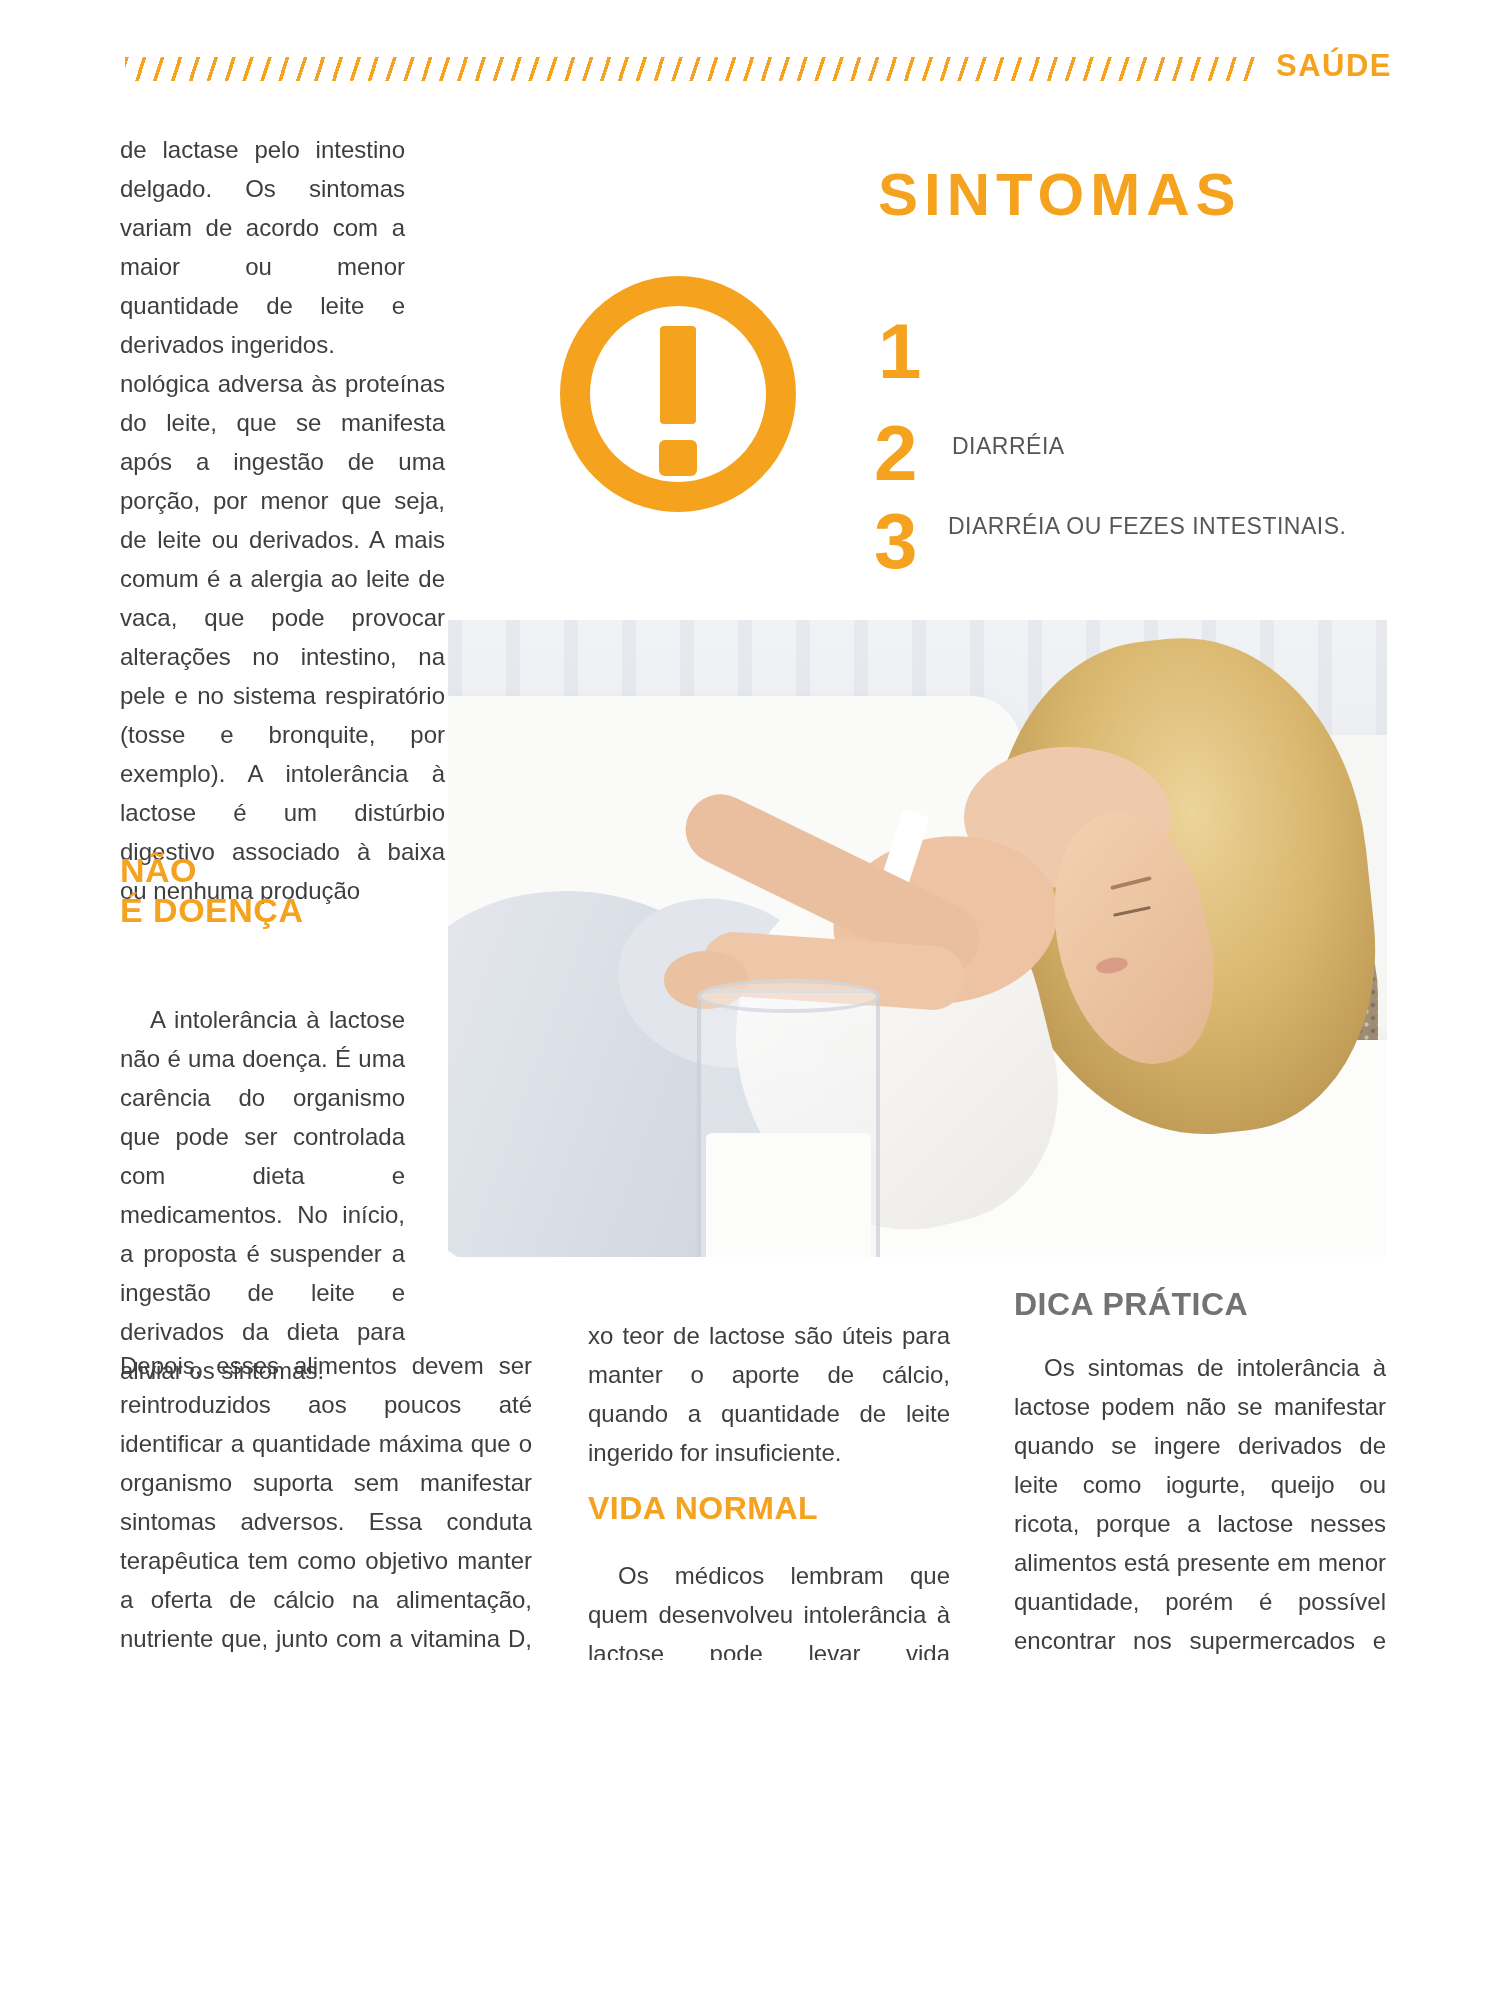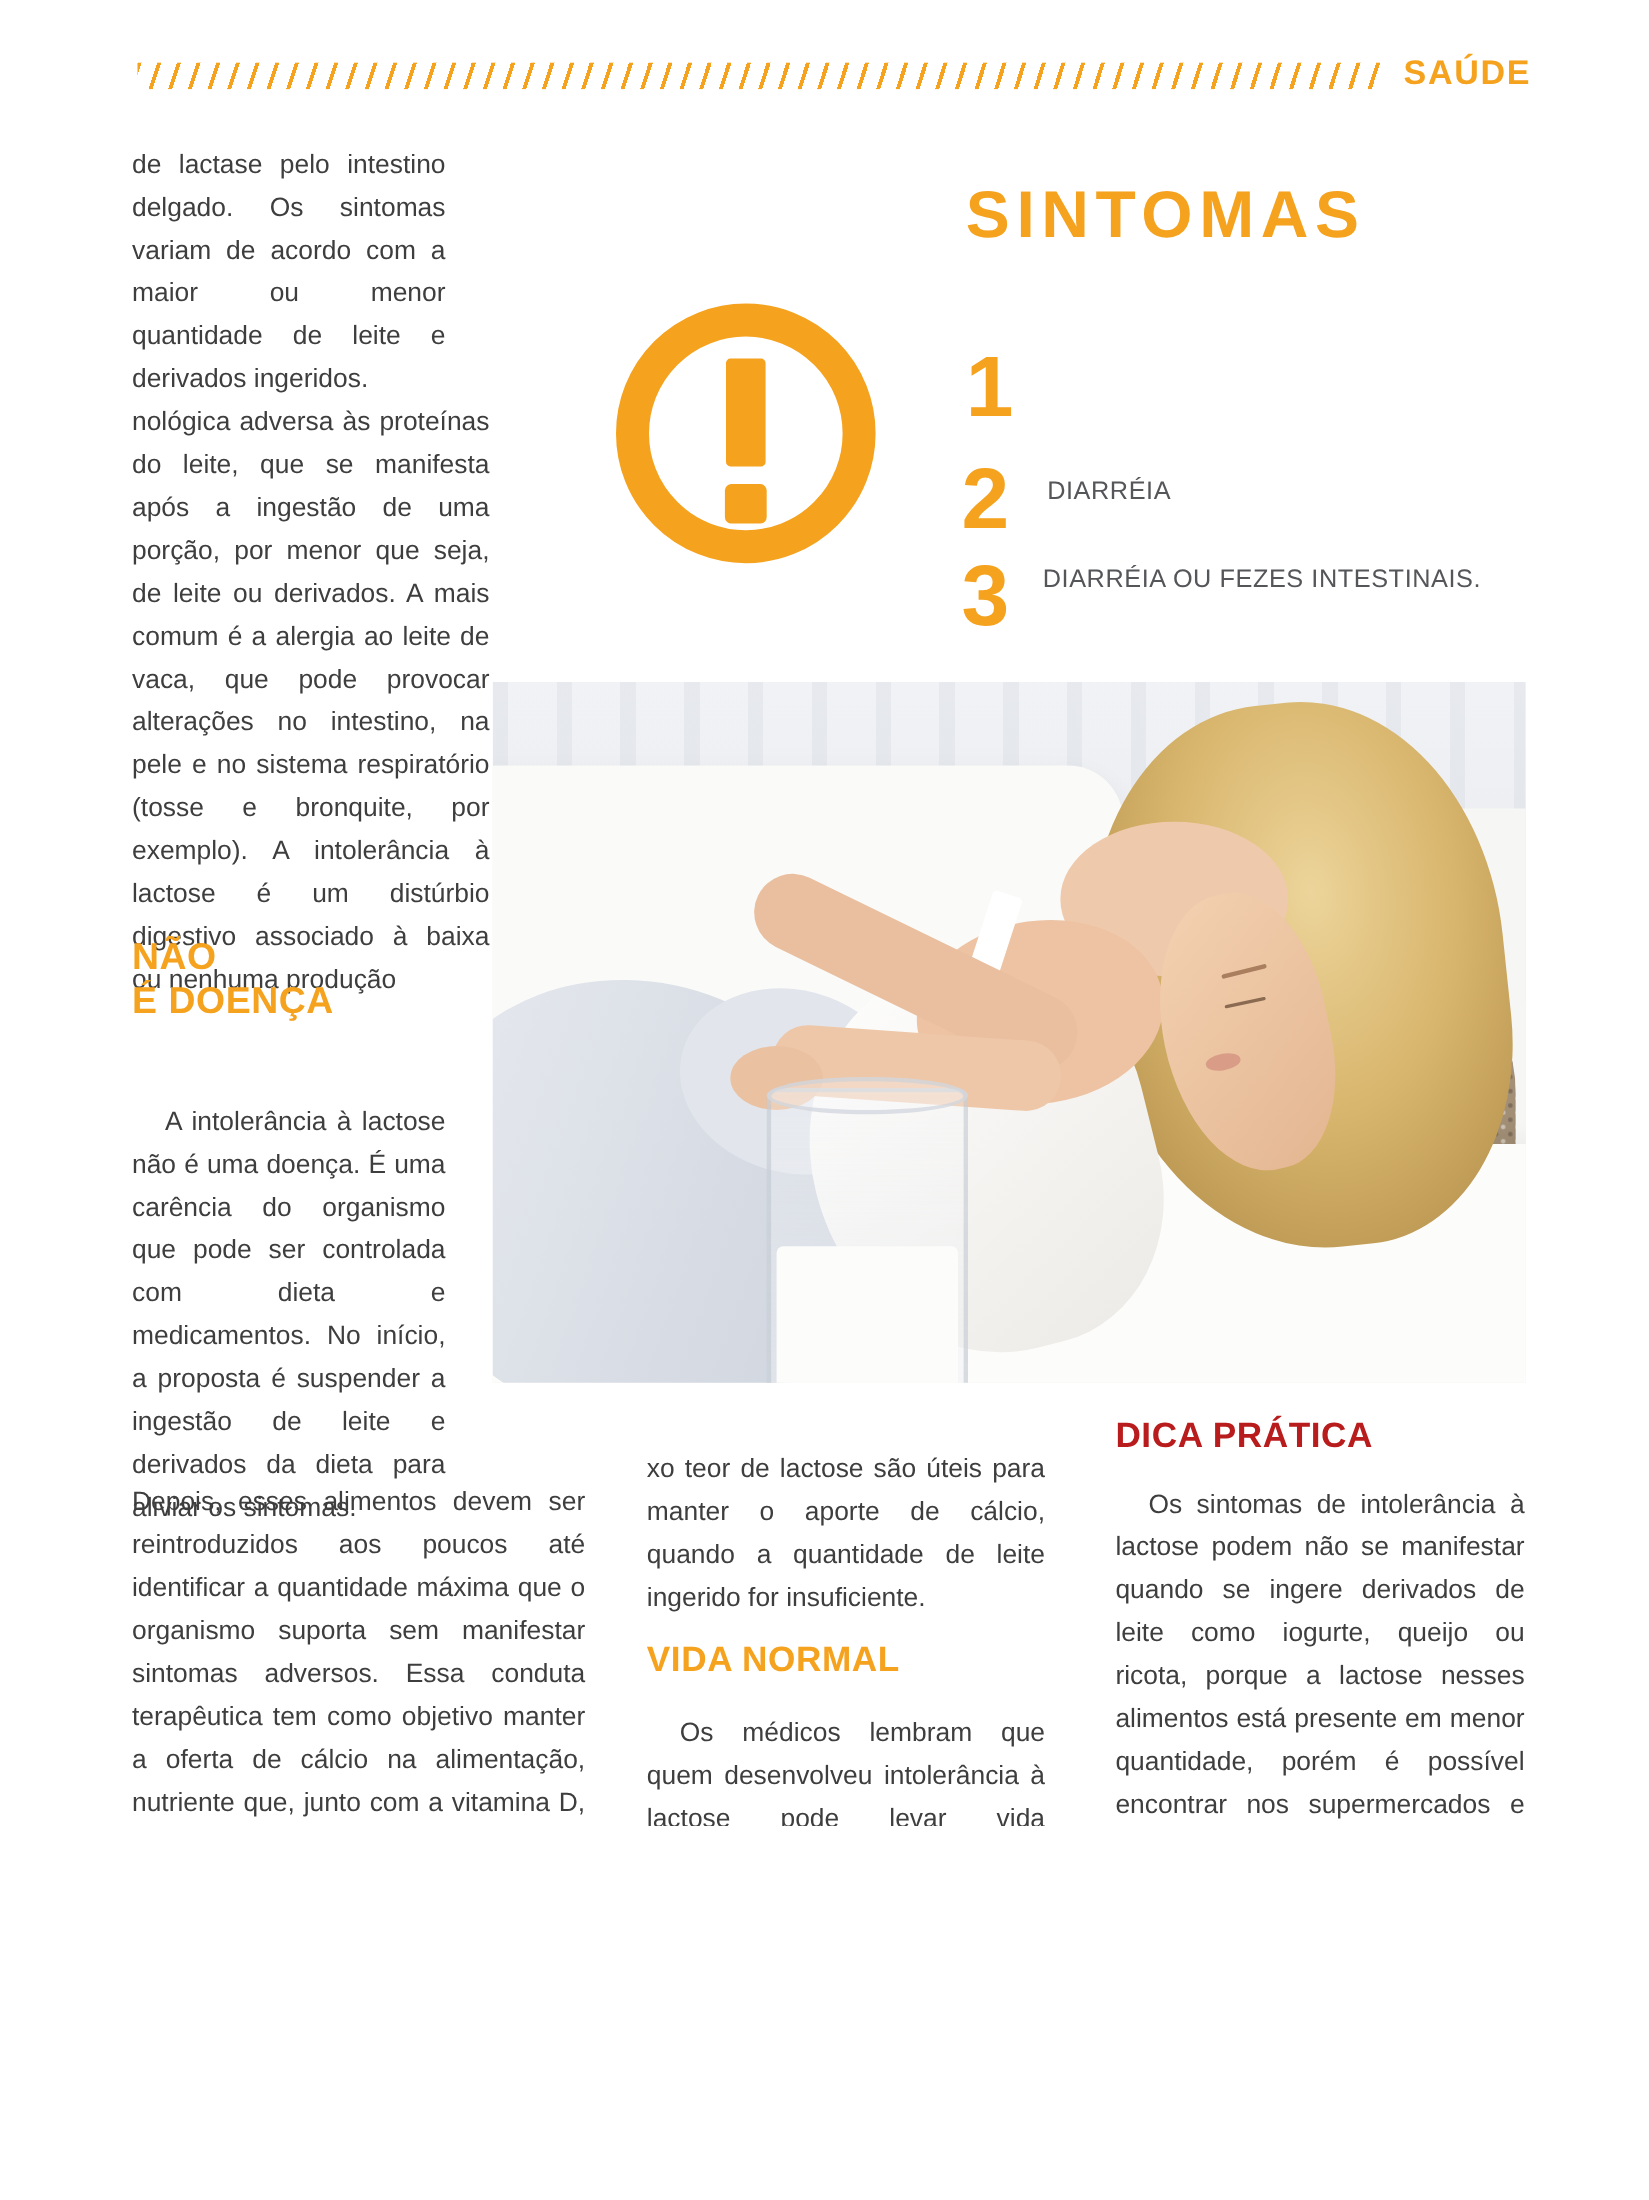--- a/index.html
+++ b/index.html
@@ -100,21 +100,21 @@
     background:linear-gradient(180deg,rgba(248,249,251,.25),rgba(238,240,244,.5));}
   .milk{left:5%;right:5%;bottom:0;height:52%;background:#fcfcfa;border-radius:6px 6px 14px 14px;}
   .rim{left:0;right:0;top:-10px;height:26px;border:4px solid rgba(205,210,218,.7);
     border-radius:50%;background:rgba(250,250,252,.35);}
   
   .mid-cont{position:absolute;left:588px;top:1316px;width:362px;}
   .h-vida{position:absolute;left:588px;top:1490px;margin:0;
     font-size:32px;font-weight:bold;color:#f5a21f;letter-spacing:0.5px;}
   .p-vida{position:absolute;left:588px;top:1556px;width:362px;}
   .h-dica{position:absolute;left:1014px;top:1286px;margin:0;
-    font-size:32px;font-weight:bold;color:#b91c1c;letter-spacing:0.5px;}
+    font-size:32px;font-weight:bold;color:#737373;letter-spacing:0.5px;}
   .p-dica{position:absolute;left:1014px;top:1348px;width:372px;}
   
   .page-number{position:absolute;left:1300px;top:1928px;width:90px;text-align:right;
     font-size:31px;font-weight:bold;color:#2e2e2e;}
 </style>
 </head>
 <body>
 
 <div id="page">
 

